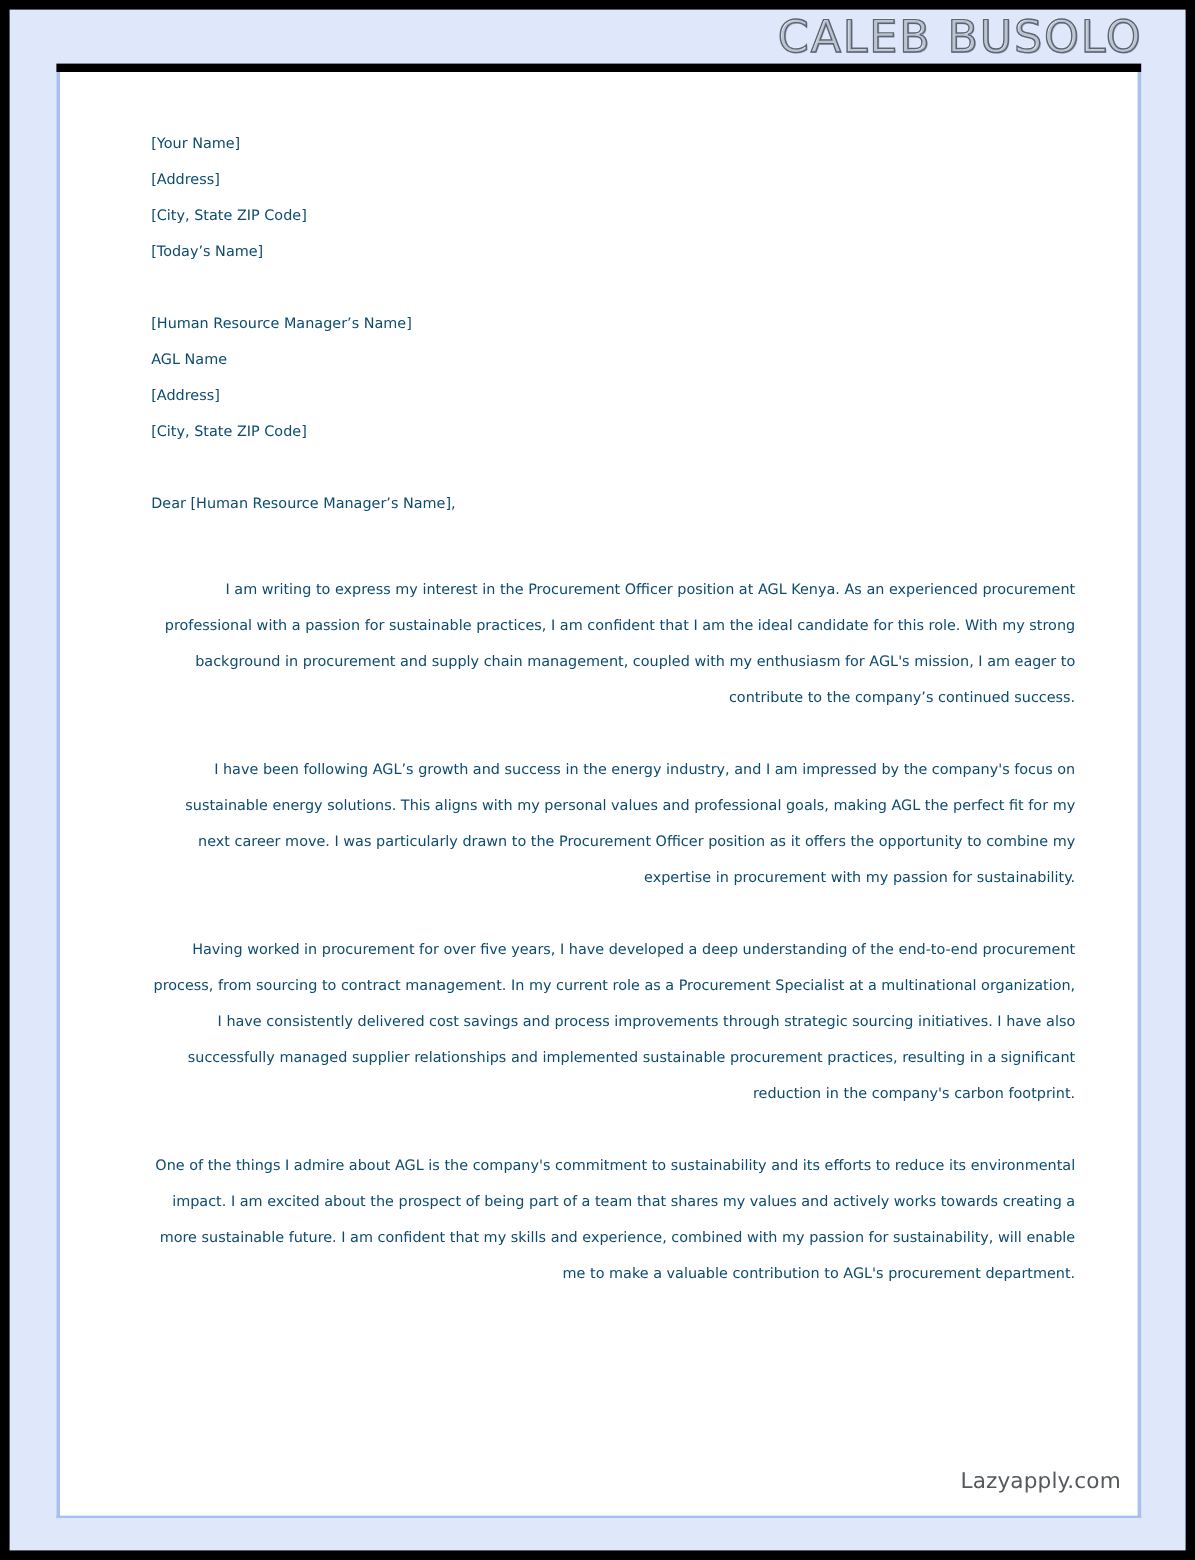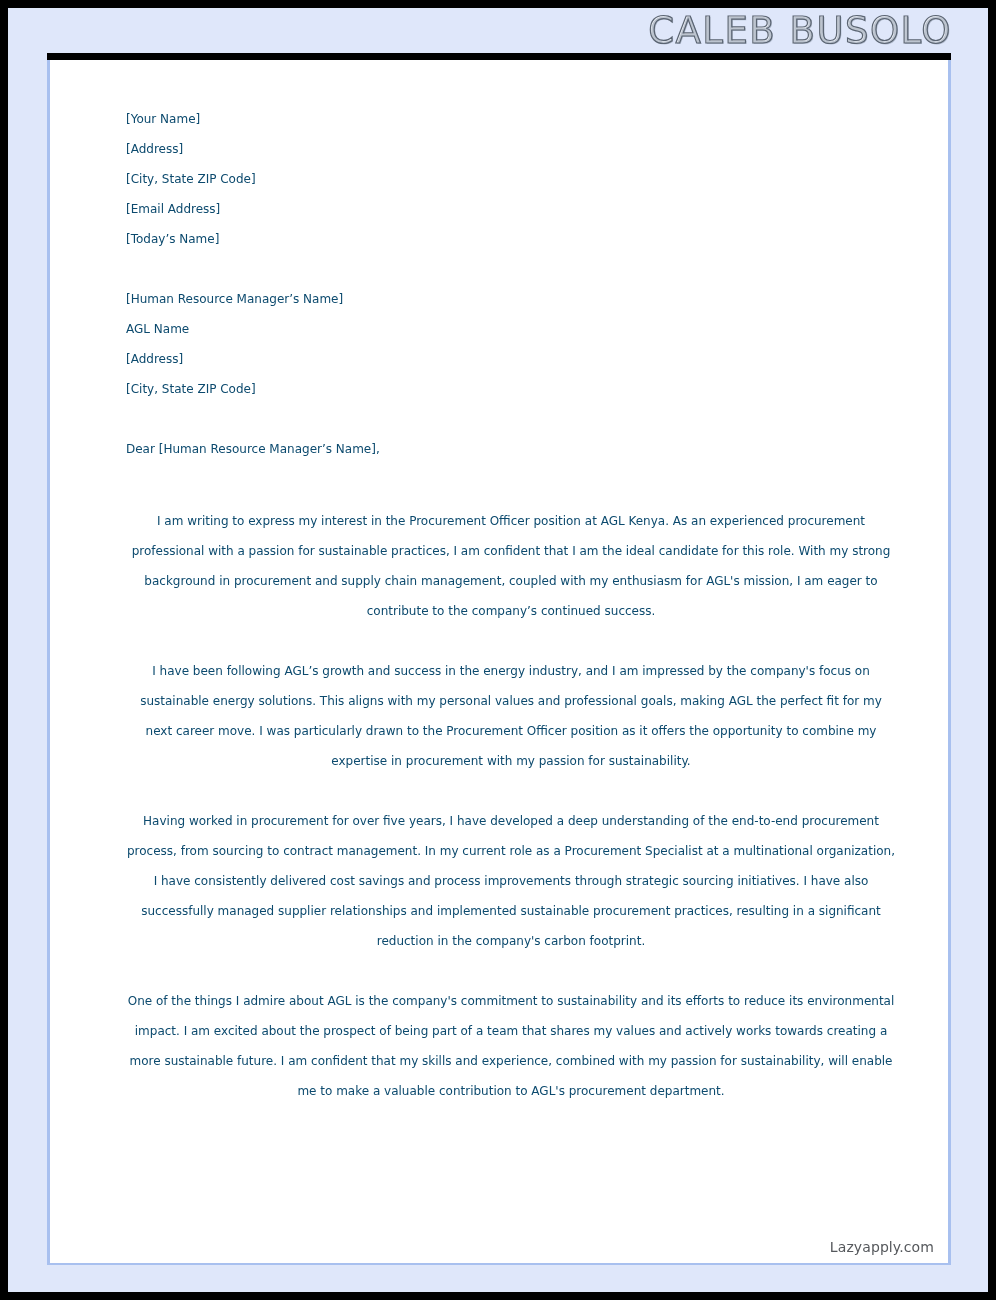--- a/index.html
+++ b/index.html
@@ -106,33 +106,33 @@
     display: block;
     white-space: nowrap;
   }
 
   .salutation {
     margin: 0 0 42px 0;
   }
 
   .body-para {
     margin: 0 0 30px 0;
-    text-align: center;
+    text-align: right;
   }
   .body-para:last-child {
     margin-bottom: 0;
   }
 
   
   .watermark {
     position: absolute;
     right: 14px;
-    bottom: 8px;
+    bottom: 18px;
     font-family: "DejaVu Sans", sans-serif;
-    font-size: 14px;
+    font-size: 18px;
     color: #55585c;
     letter-spacing: 0.1px;
     white-space: nowrap;
   }
 </style>
 </head>
 <body>
 
 <div class="page-frame">
   <div class="paper-backdrop">
@@ -143,21 +143,20 @@
 
     <div class="header-rule"></div>
 
     <div class="letter-sheet">
       <div class="letter-body">
 
         <div class="addr-block">
           <span class="addr-line">[Your Name]</span>
           <span class="addr-line">[Address]</span>
           <span class="addr-line">[City, State ZIP Code]</span>
-          <span class="addr-line">[Email Address]</span>
           <span class="addr-line">[Today’s Name]</span>
         </div>
 
         <div class="addr-block">
           <span class="addr-line">[Human Resource Manager’s Name]</span>
           <span class="addr-line">AGL Name</span>
           <span class="addr-line">[Address]</span>
           <span class="addr-line">[City, State ZIP Code]</span>
         </div>
 

